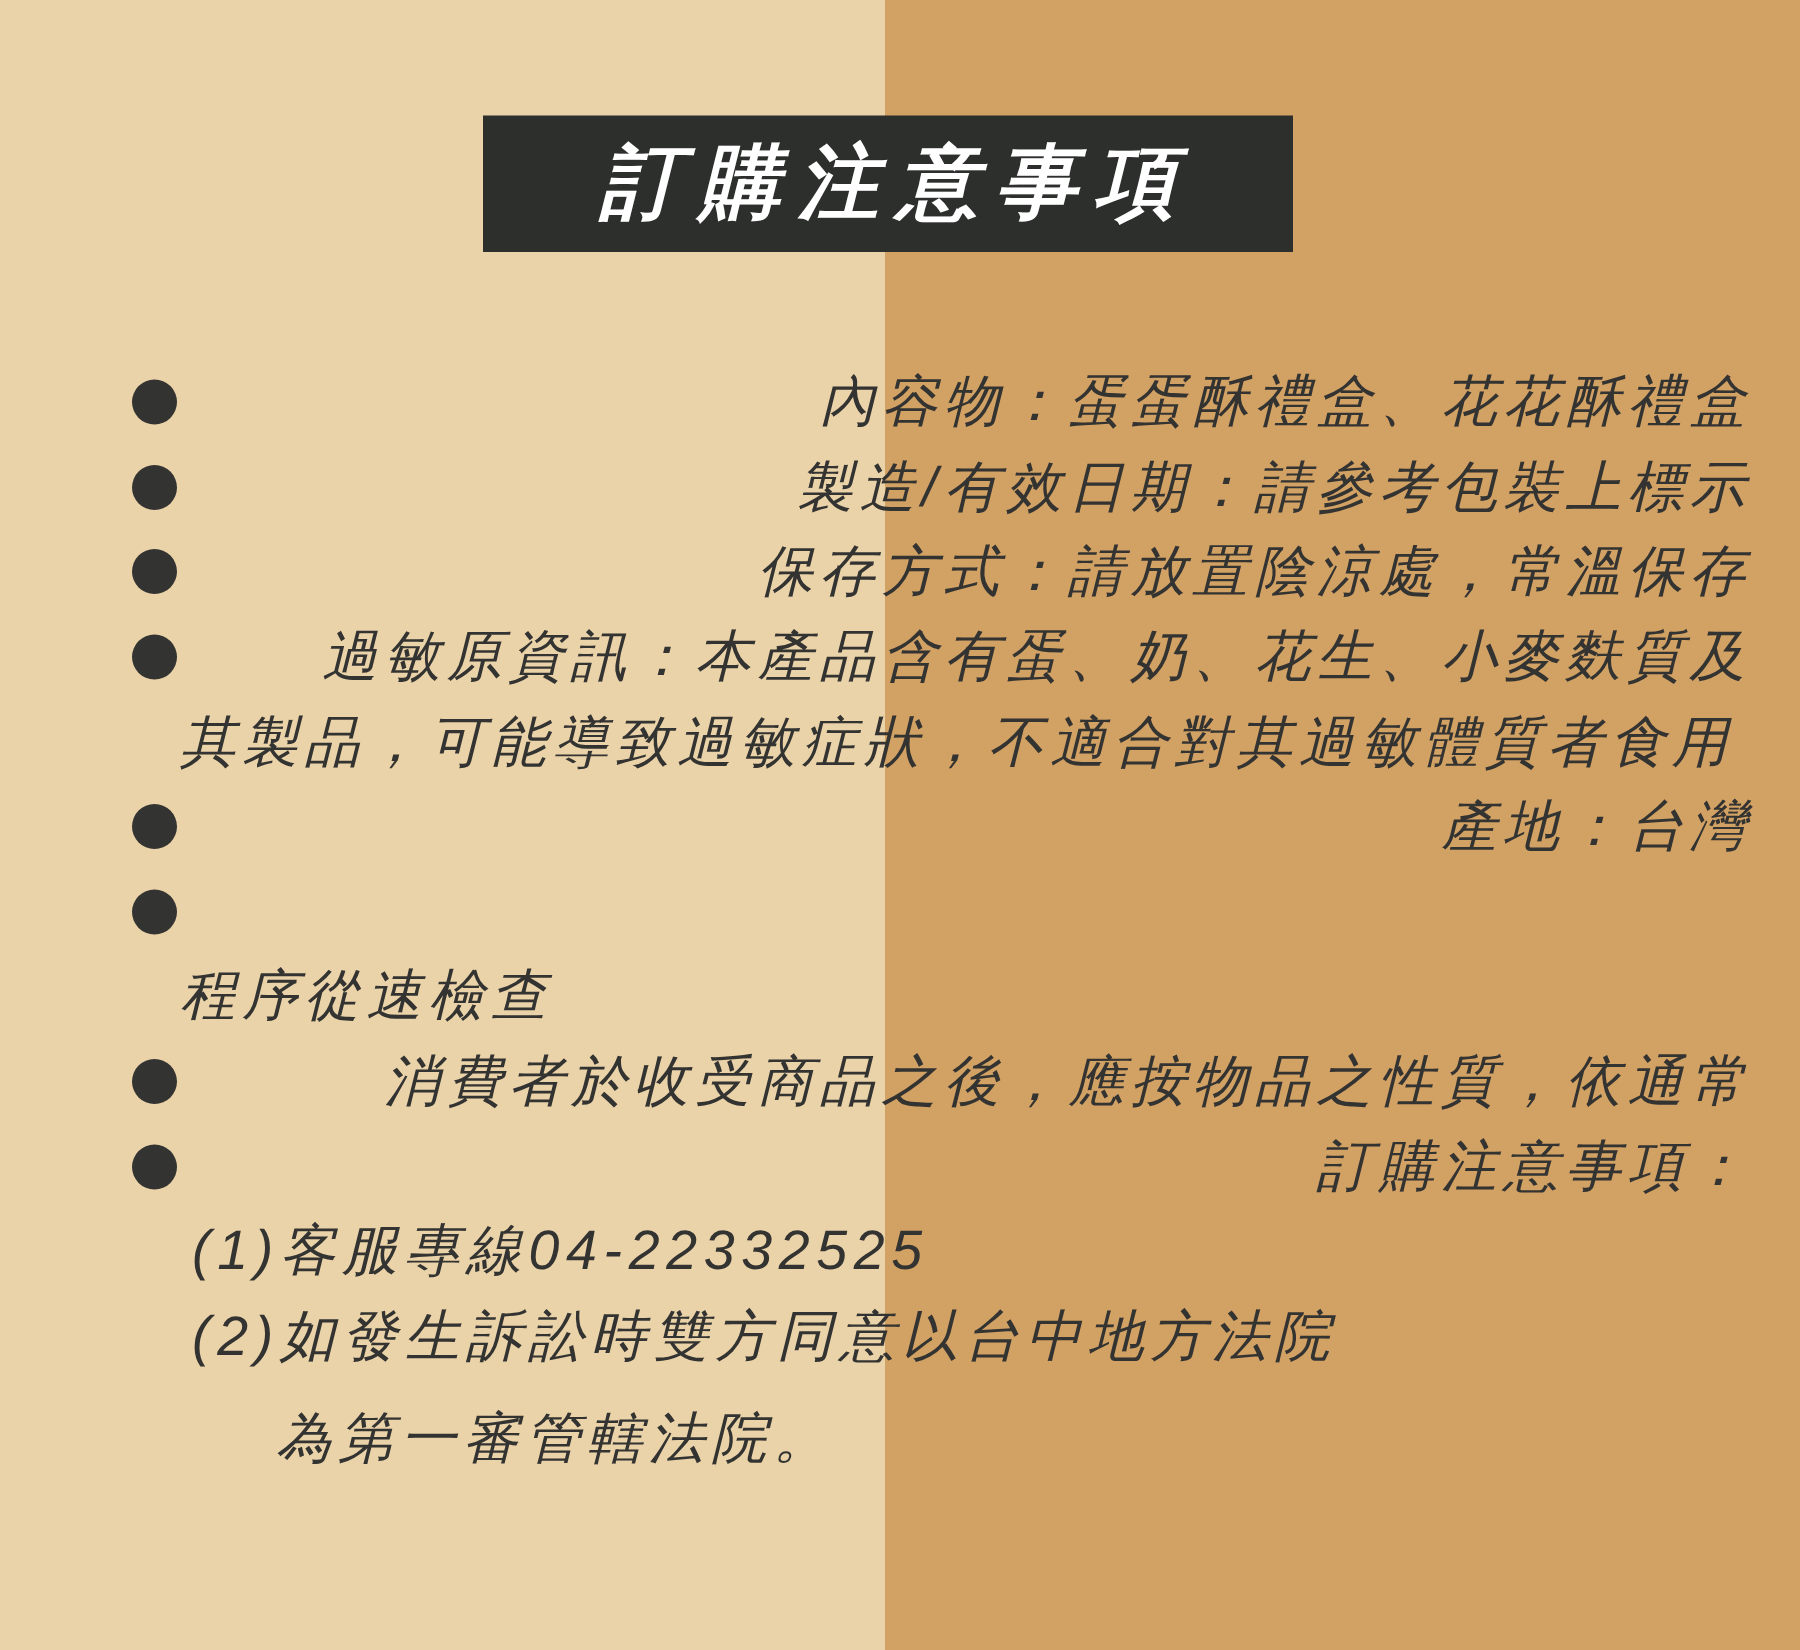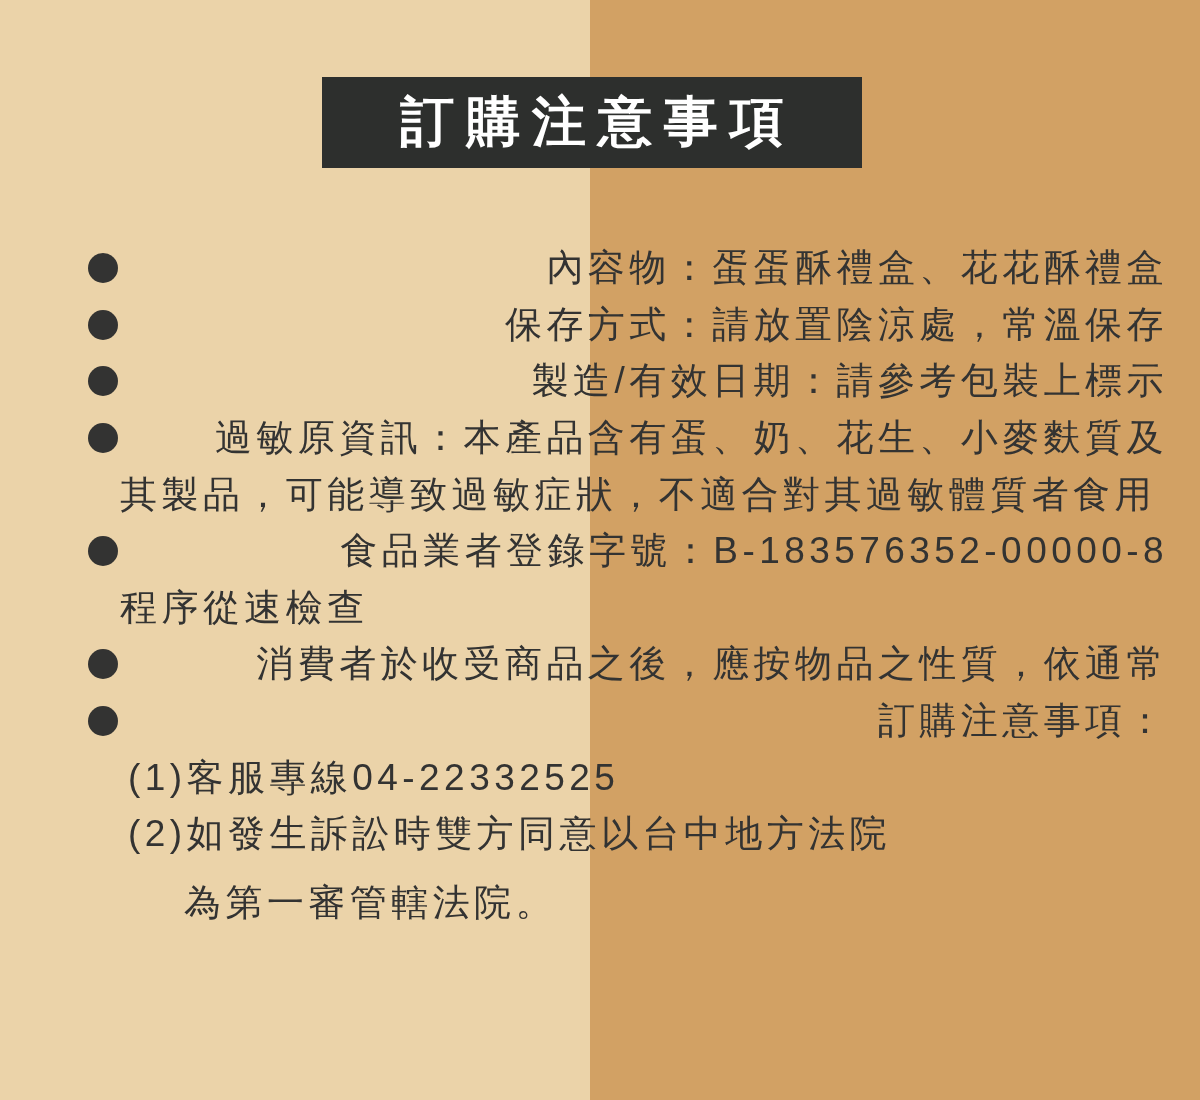--- a/index.html
+++ b/index.html
@@ -5,20 +5,21 @@
   html, body {
     margin: 0;
     padding: 0;
   }
   .page {
     position: relative;
     width: 1200px;
     height: 1100px;
     overflow: hidden;
     font-family: "Liberation Sans", "DejaVu Sans", sans-serif;
+    font-style: italic;
   }
   .bg-left {
     position: absolute;
     left: 0; top: 0;
     width: 590px; height: 1100px;
     background: var(--bg-left, #ebd3a9);
   }
   .bg-right {
     position: absolute;
     left: 590px; top: 0;
@@ -81,36 +82,39 @@
     <h1>訂購注意事項</h1>
   </div>
 
   <div class="notice-list">
     <div class="row">
       <span class="dot"></span>
       <span>內容物：蛋蛋酥禮盒、花花酥禮盒</span>
     </div>
     <div class="row">
       <span class="dot"></span>
-      <span>保存方式：請放置陰涼處，常溫保存</span>
+      <span>製造/有效日期：請參考包裝上標示</span>
     </div>
     <div class="row">
       <span class="dot"></span>
-      <span>製造/有效日期：請參考包裝上標示</span>
+      <span>保存方式：請放置陰涼處，常溫保存</span>
     </div>
     <div class="row">
       <span class="dot"></span>
       <span>過敏原資訊：本產品含有蛋、奶、花生、小麥麩質及</span>
     </div>
     <div class="row indent-1">
       <span>其製品，可能導致過敏症狀，不適合對其過敏體質者食用</span>
     </div>
     <div class="row">
       <span class="dot"></span>
-      <span>食品業者登錄字號：B-183576352-00000-8</span>
+      <span>產地：台灣</span>
+    </div>
+    <div class="row">
+      <span class="dot"></span>
     </div>
     <div class="row indent-1">
       <span>程序從速檢查</span>
     </div>
     <div class="row">
       <span class="dot"></span>
       <span>消費者於收受商品之後，應按物品之性質，依通常</span>
     </div>
     <div class="row">
       <span class="dot"></span>

